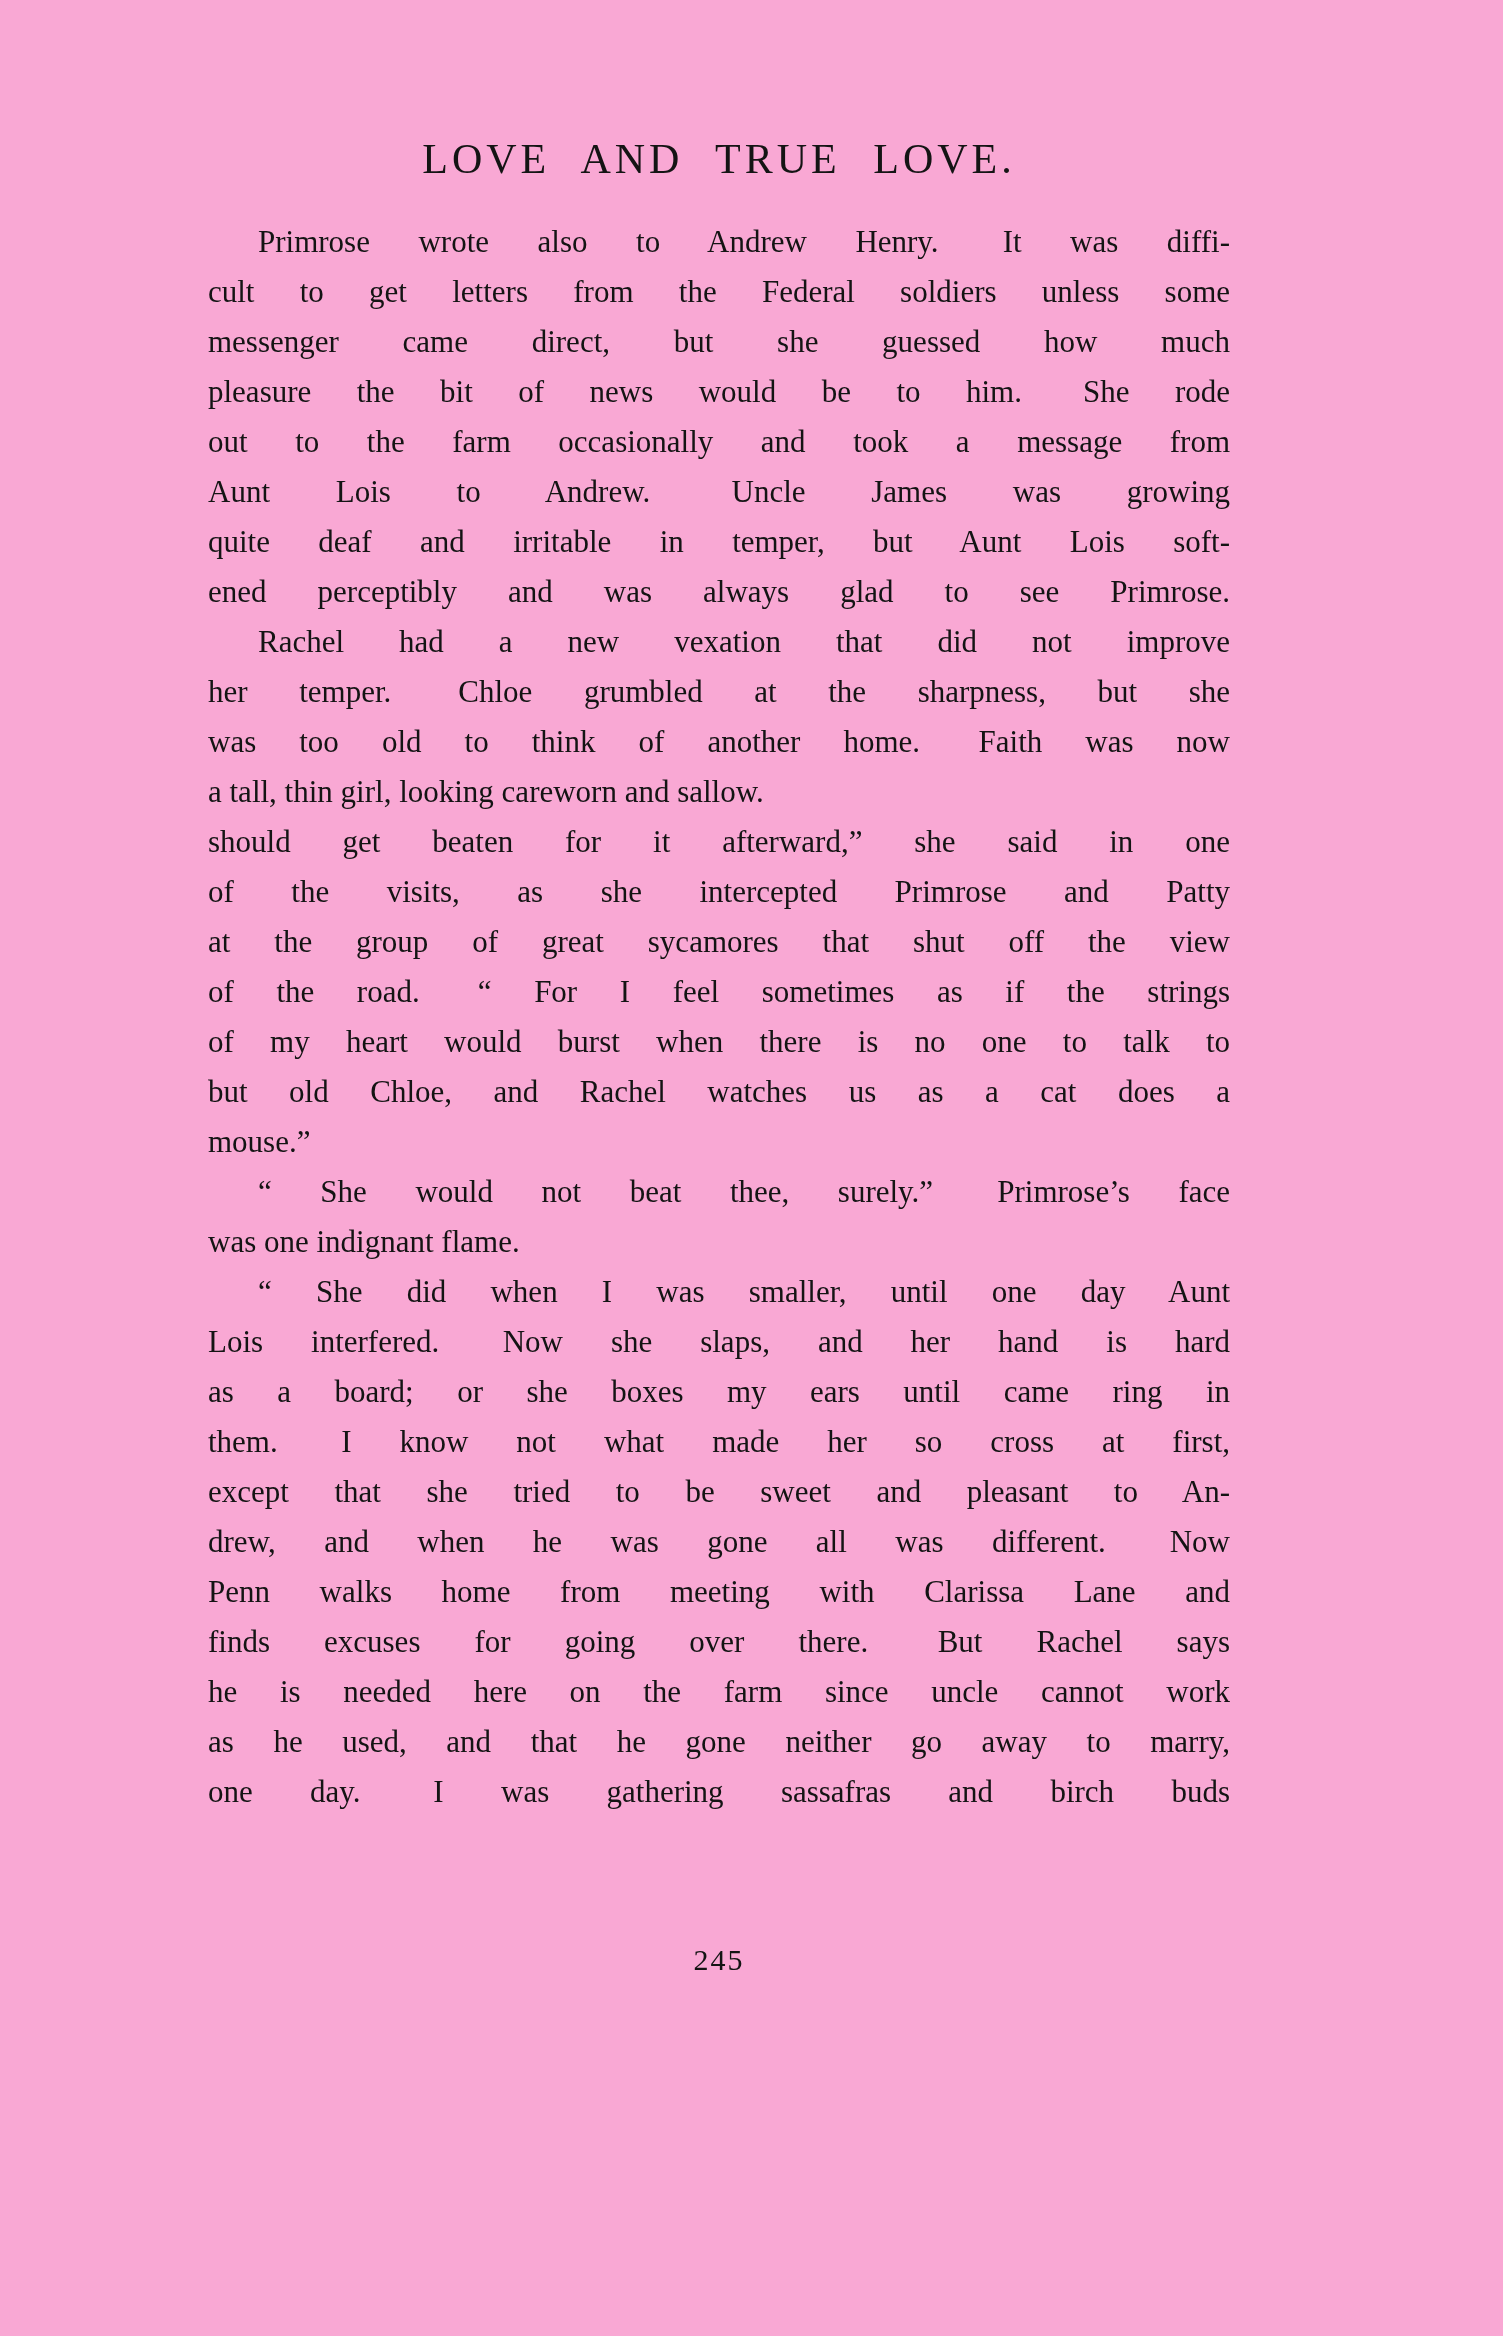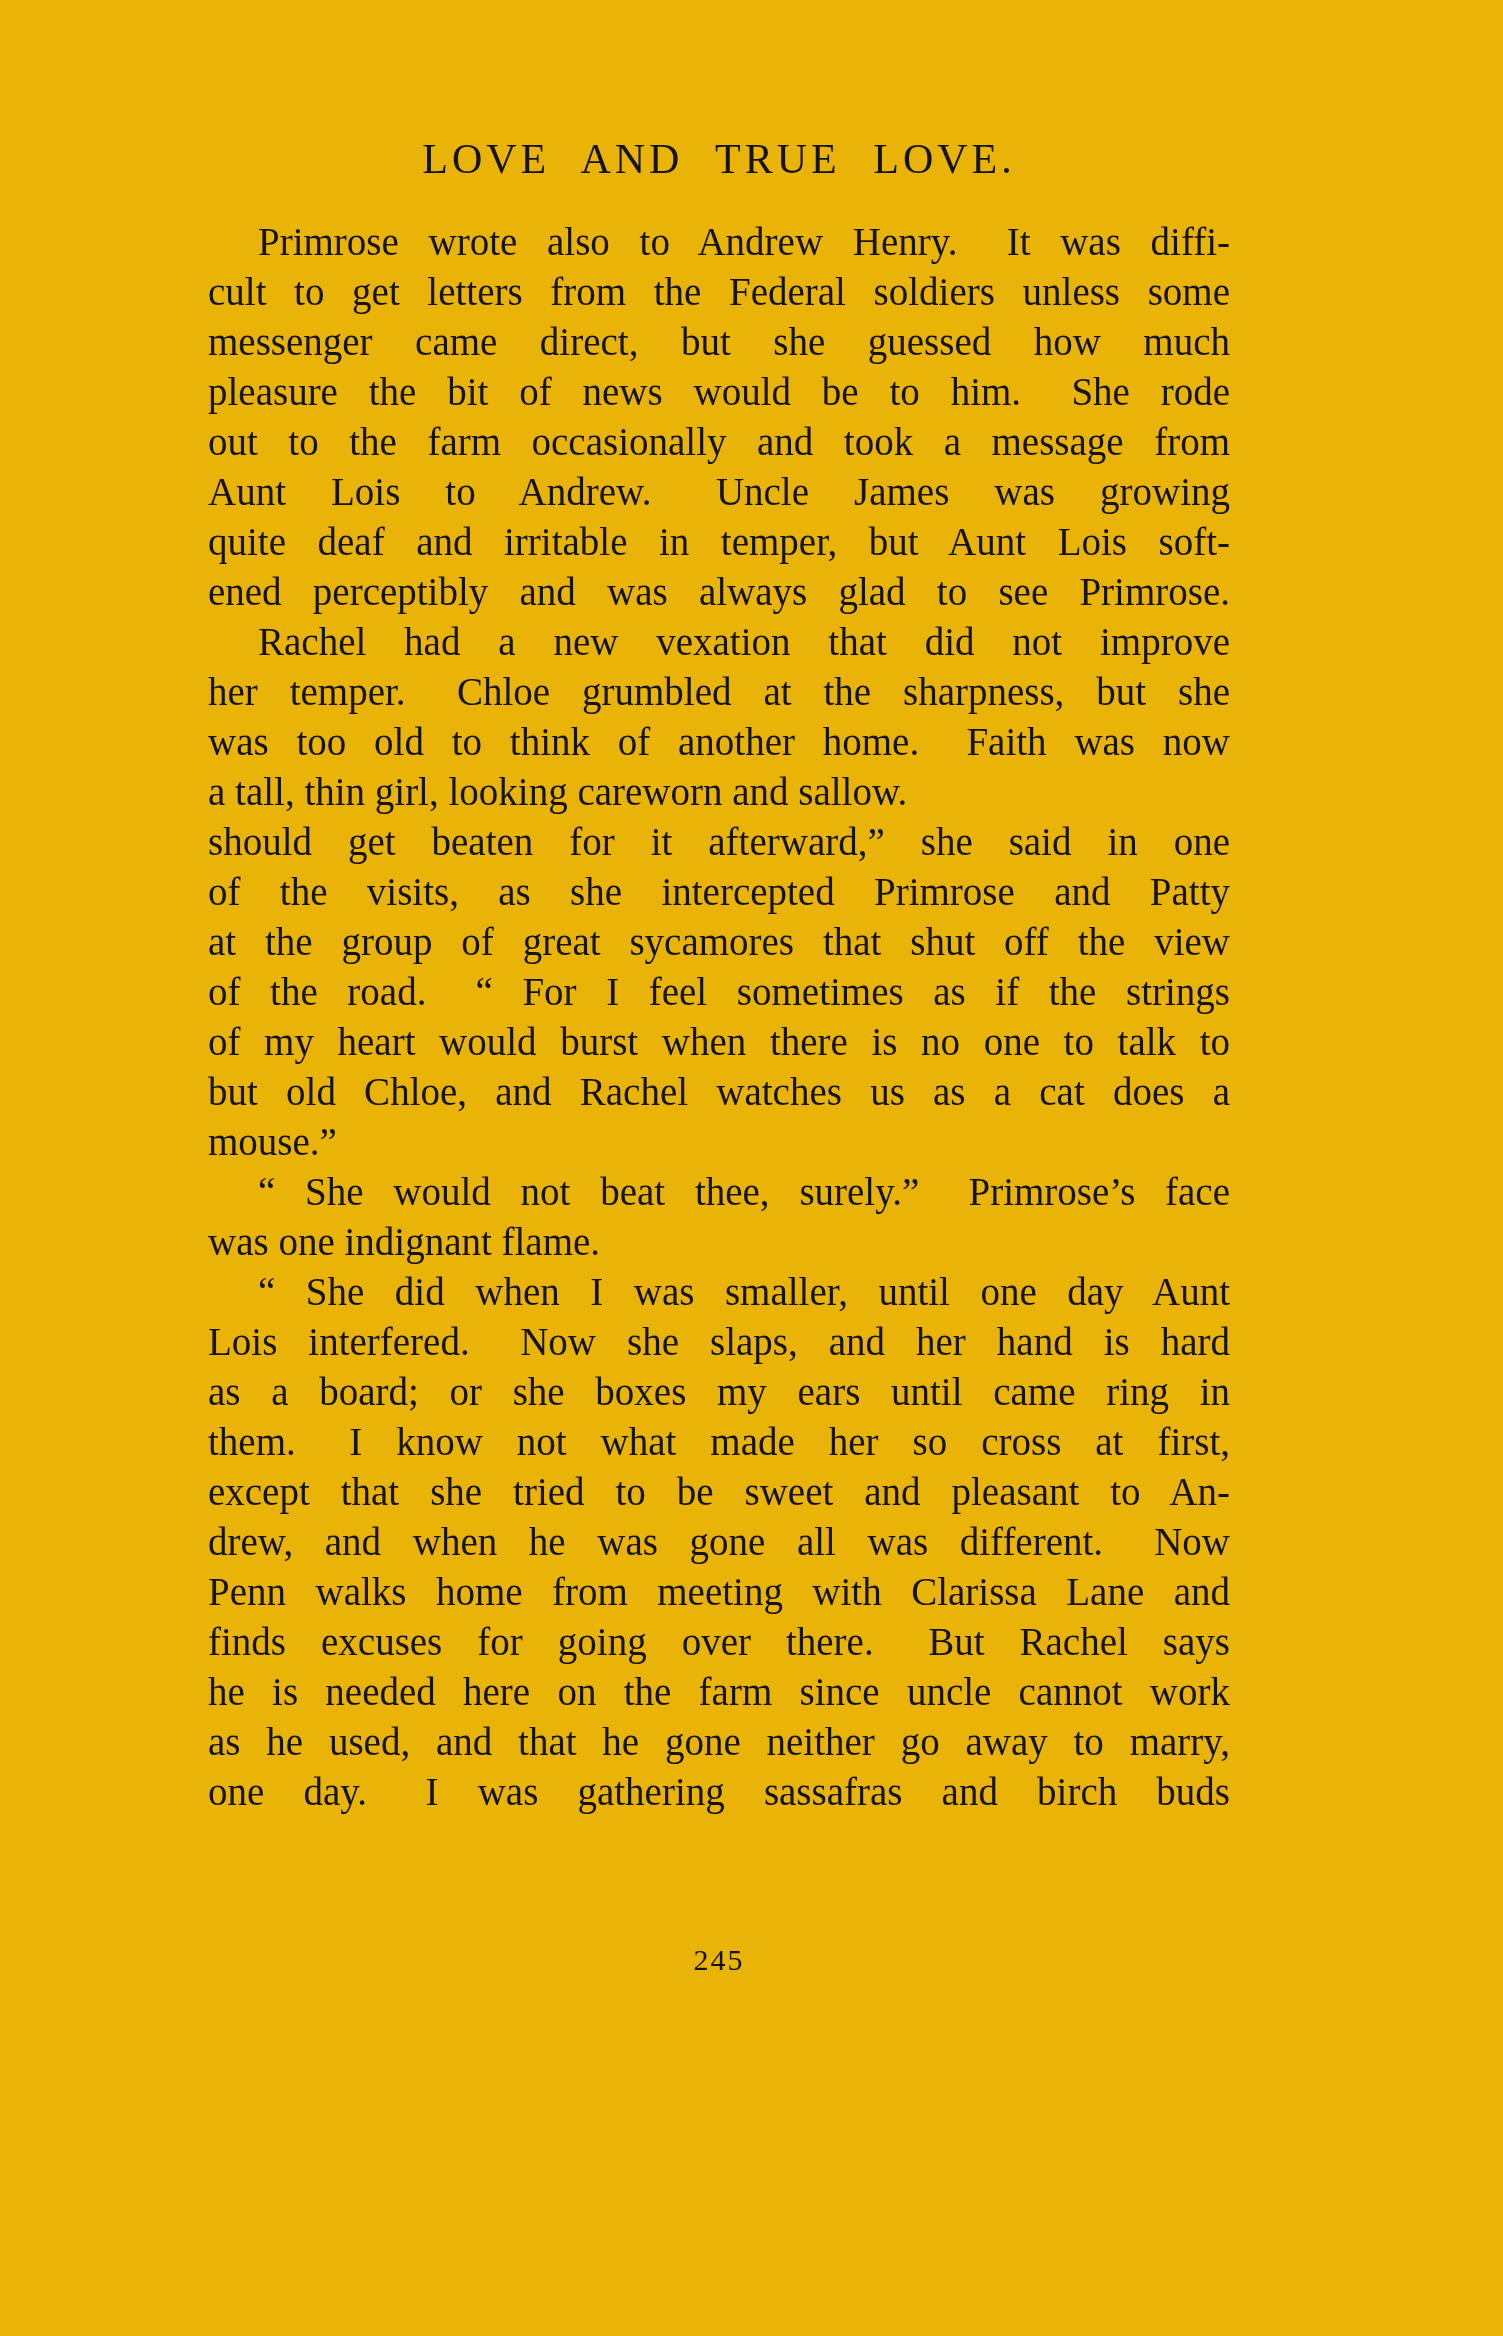--- a/index.html
+++ b/index.html
@@ -7,42 +7,42 @@
     padding: 0;
     width: 1503px;
     height: 2336px;
     background: #ffffff;
     overflow: hidden;
   }
   .page {
     position: relative;
     width: 1503px;
     height: 2336px;
-    background: #eab308;
+    background: #f9a8d4;
     font-family: "Liberation Serif", "DejaVu Serif", serif;
     color: #141414;
   }
   .running-head {
     position: absolute;
     top: 138px;
     left: 208px;
     width: 1022px;
     text-align: center;
     font-size: 42px;
     line-height: 1;
     letter-spacing: 4px;
     word-spacing: 18px;
     white-space: nowrap;
   }
   .body-text {
     position: absolute;
     top: 217px;
     left: 208px;
     width: 1022px;
-    font-size: 39px;
+    font-size: 31px;
     line-height: 50px;
   }
   .line {
     height: 50px;
     overflow: hidden;
     text-align: justify;
     text-align-last: justify;
   }
   .line.endpara {
     text-align-last: left;

